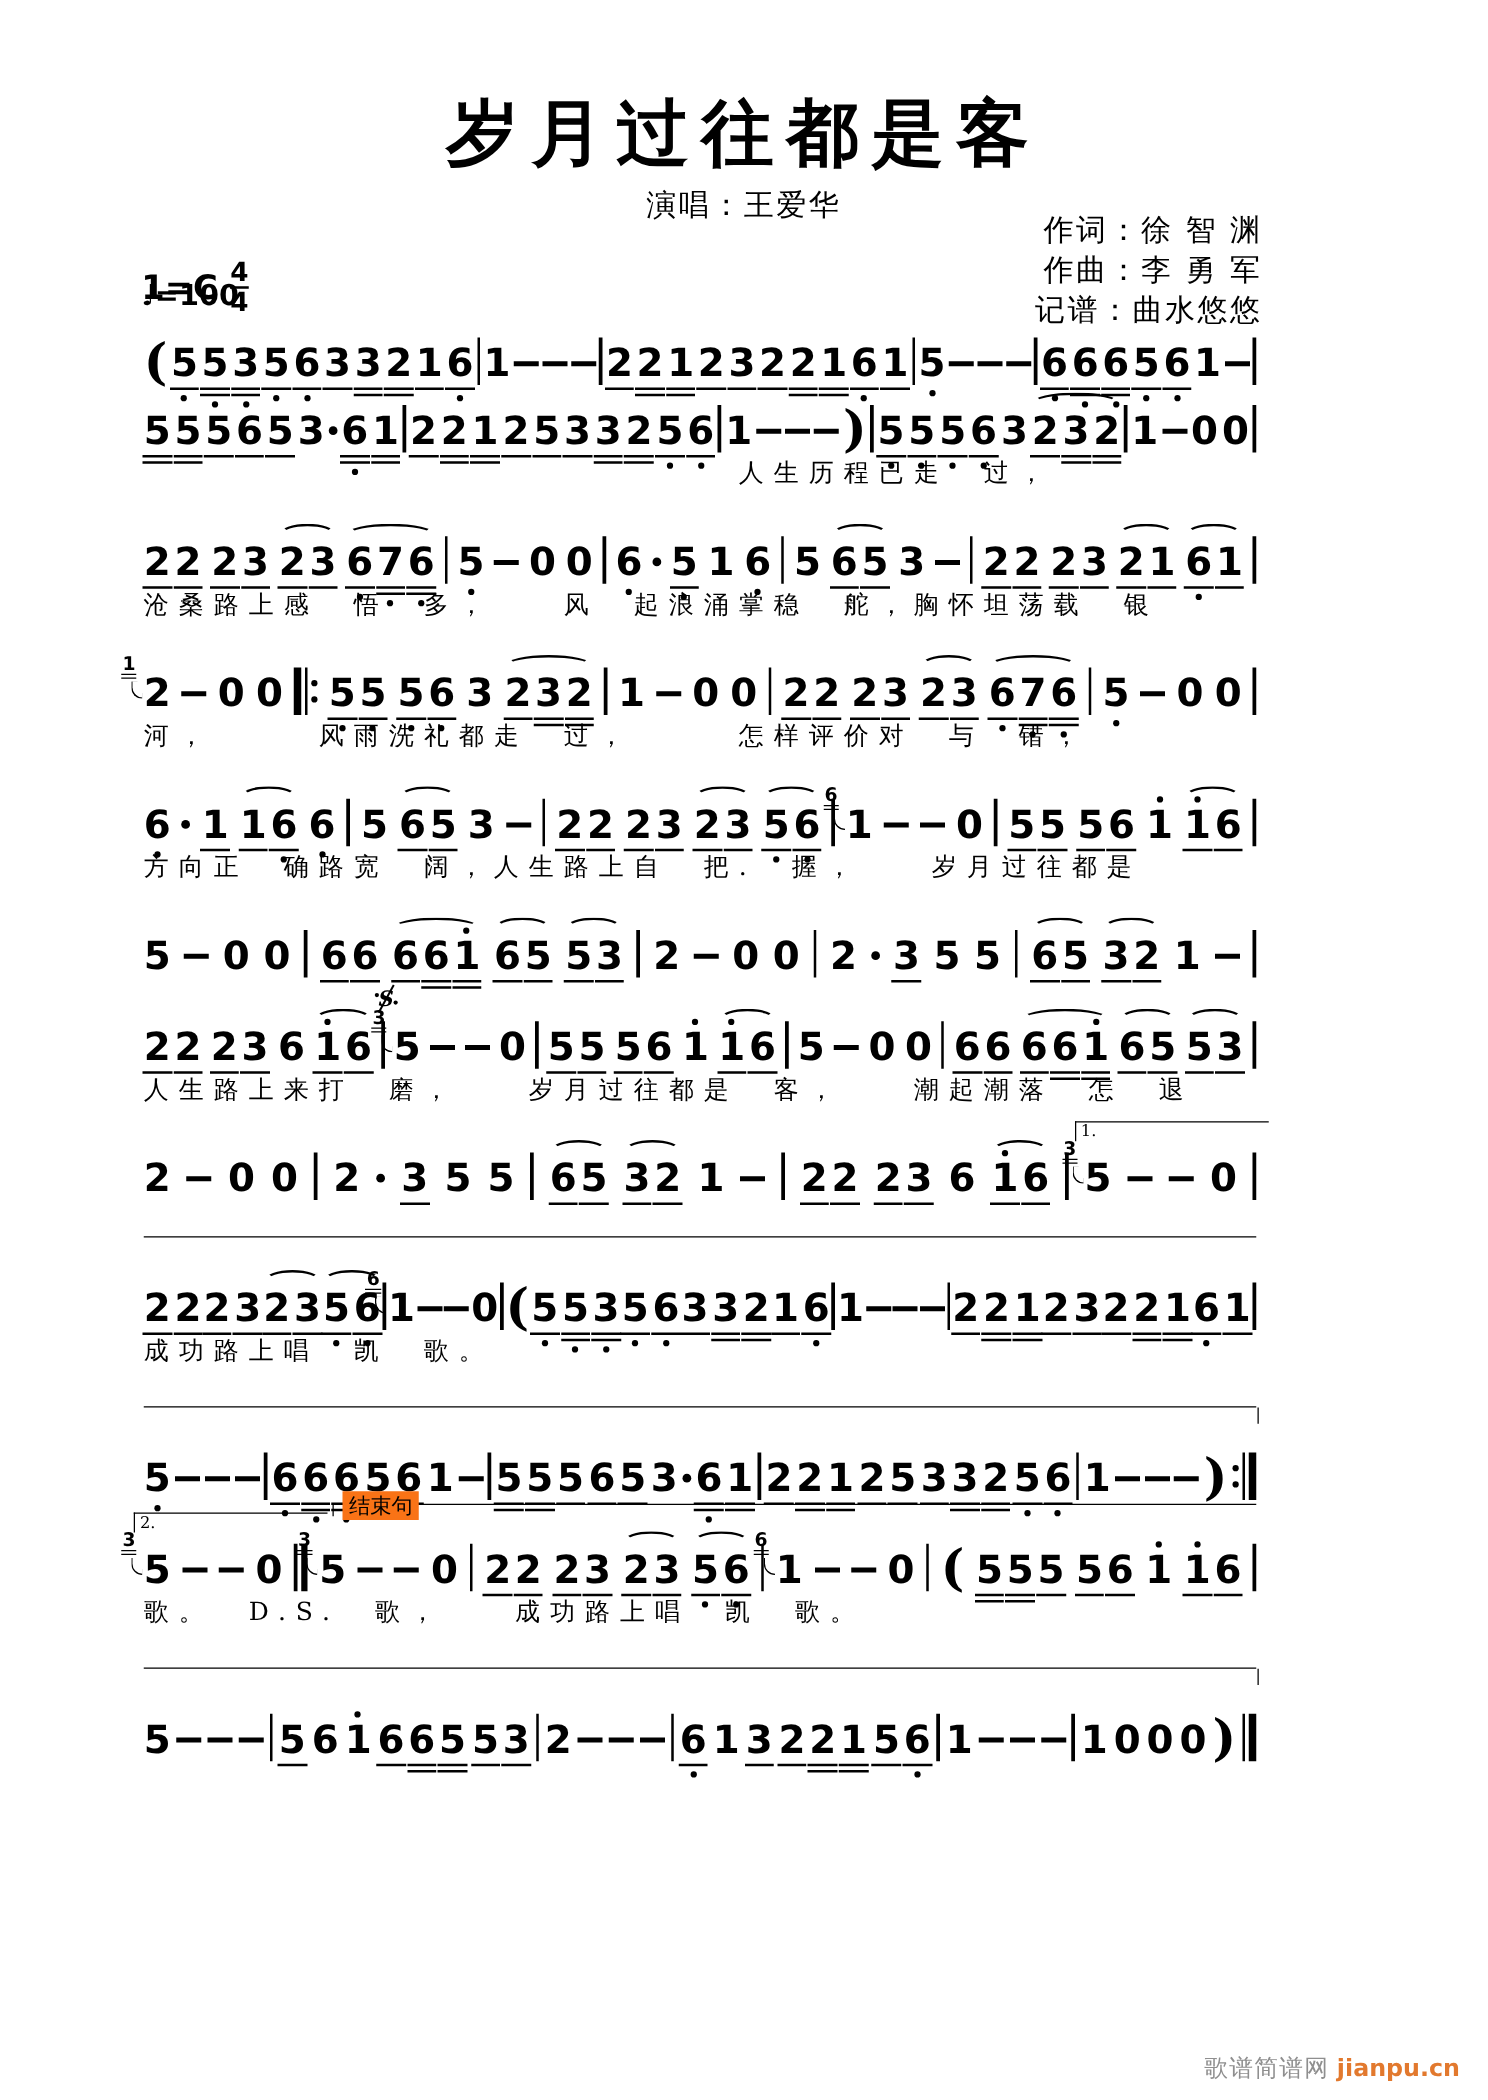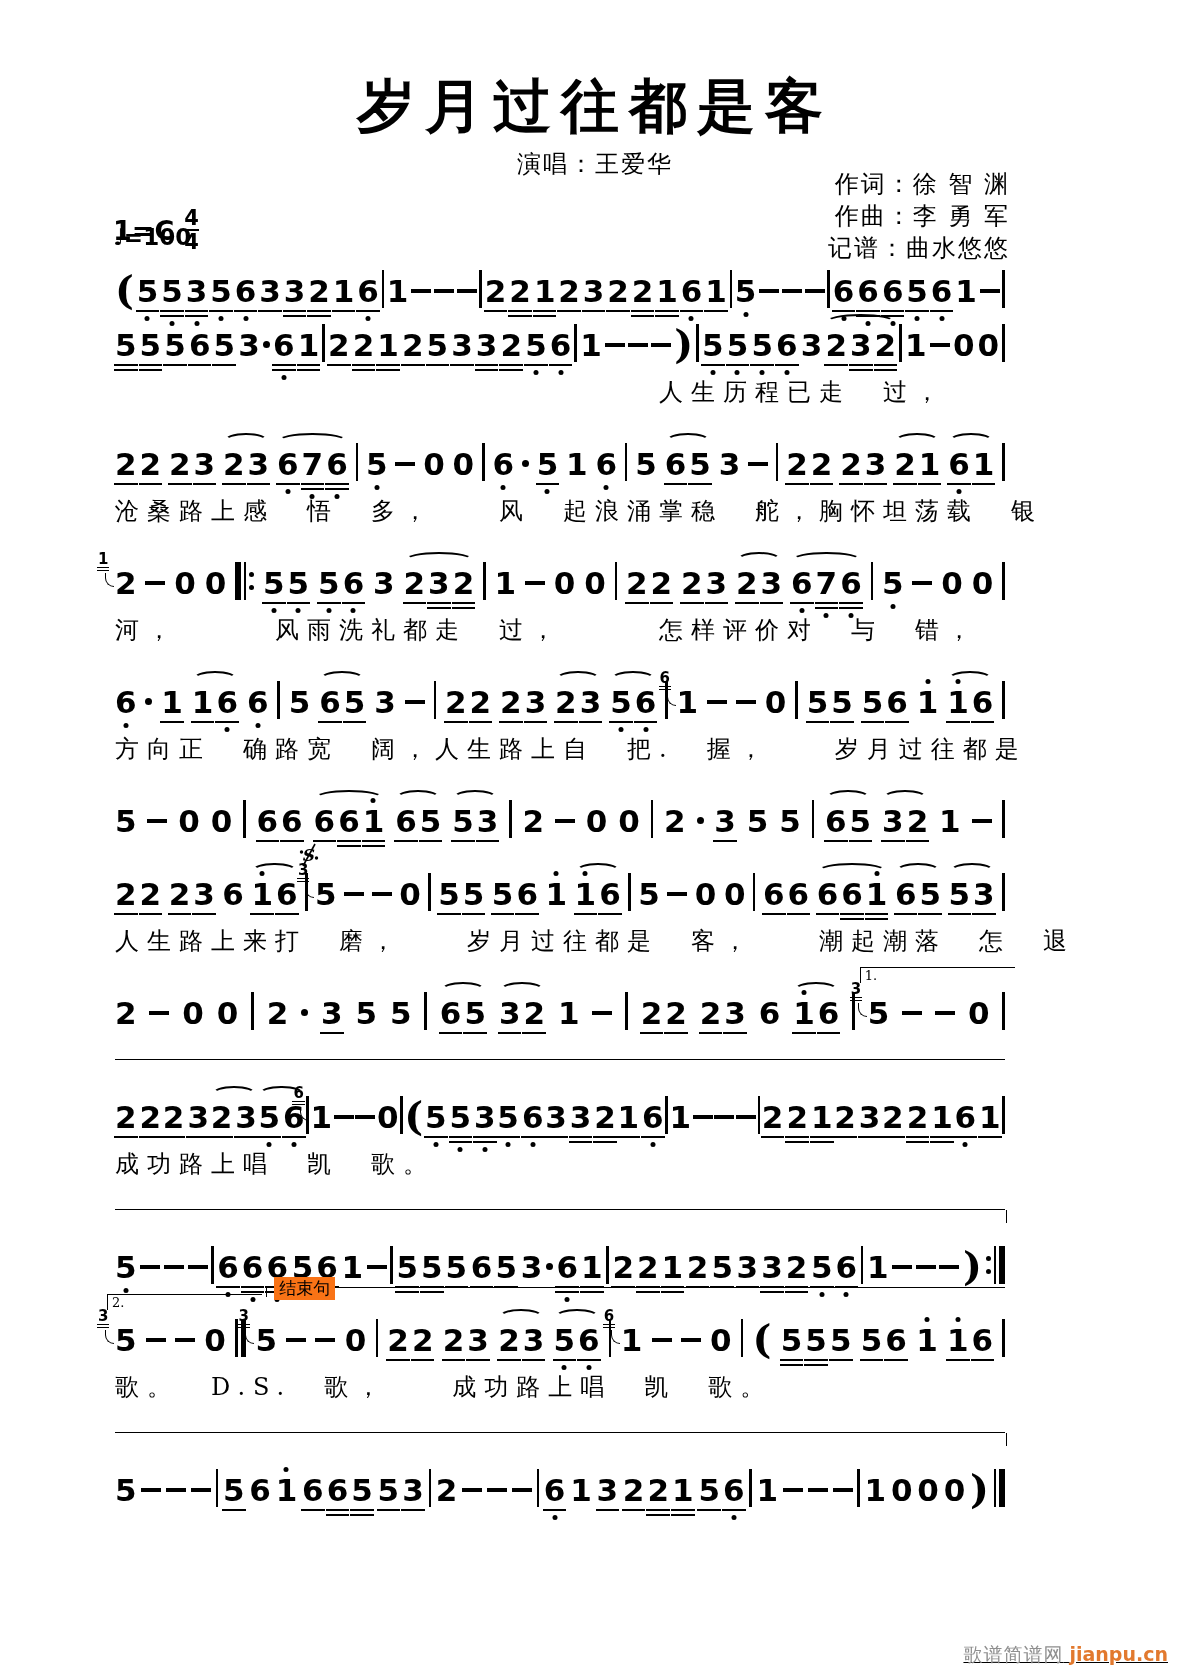--- a/index.html
+++ b/index.html
@@ -18,22 +18,22 @@
   .temporow{position:absolute;top:224px;left:113px;font-size:23px;font-weight:bold;}
   .credits{position:absolute;top:168px;right:180px;text-align:right;
            font-family:"DejaVu Serif",serif;font-size:24px;line-height:32px;letter-spacing:2px;}
 
   
   .score{position:absolute;left:115px;top:264px;width:890px;}
   .sys{position:relative;margin-top:29px;}
   .sys:nth-child(1){margin-top:0;}
   .sys:nth-child(2){margin-top:10px;}
   .notes{display:flex;justify-content:space-between;align-items:flex-end;height:44px;position:relative;}
-  .lyr{font-family:"DejaVu Serif",serif;font-size:24px;letter-spacing:8px;
-       white-space:pre;margin-top:14px;height:32px;line-height:32px;}
+  .lyr{font-family:"DejaVu Serif",serif;font-size:20px;letter-spacing:8px;
+       white-space:pre;height:32px;line-height:32px;}
 
   
   .grp{display:flex;gap:3px;position:relative;align-self:flex-end;}
   .cell{position:relative;font-weight:bold;font-size:31px;line-height:34px;height:34px;display:inline-block;}
   .cell.u1::after{content:"";position:absolute;left:-1px;right:-1px;top:calc(100% + 2px);height:2.2px;background:#000;}
   .cell.u2::after{content:"";position:absolute;left:-1px;right:-1px;top:calc(100% + 2px);height:2.2px;background:#000;}
   .cell.u2::before{content:"";position:absolute;left:-1px;right:-1px;top:calc(100% + 7px);height:2.2px;background:#000;}
   .da{position:absolute;left:50%;transform:translateX(-50%);bottom:calc(100% + 1px);
       width:5px;height:5px;border-radius:50%;background:#000;}
   .db{position:absolute;left:50%;transform:translateX(-50%);top:calc(100% + 4px);
@@ -68,21 +68,21 @@
   .dcol span{width:5px;height:5px;border-radius:50%;background:#000;display:block;}
   .dash{width:20px;height:4px;background:#000;align-self:flex-end;margin-bottom:15px;}
   .mdot{width:7px;height:7px;border-radius:50%;background:#000;align-self:flex-end;margin-bottom:14px;}
   .paren{font-family:"DejaVu Serif",serif;font-weight:bold;font-size:40px;line-height:36px;height:36px;align-self:flex-end;}
 
   
   .tl{position:relative;height:0;border-top:1.6px solid #000;margin:2px 0 30px 0;}
   .tl.hook::after{content:"";position:absolute;right:-2px;top:0;height:13px;border-right:1.8px solid #000;}
 
   
-  .footer{position:absolute;right:22px;bottom:12px;font-size:19px;font-family:"DejaVu Sans",sans-serif;text-decoration:underline;}
+  .footer{position:absolute;right:22px;bottom:12px;font-size:19px;font-family:"DejaVu Sans",sans-serif;}
   .footer .cn{letter-spacing:1px;}
   .footer .url{font-weight:bold;}
 </style>
 </head>
 <body>
 
 <div class="title">岁月过往都是客</div>
 <div class="singer">演唱：王爱华</div>
 
 <div class="keyrow">

